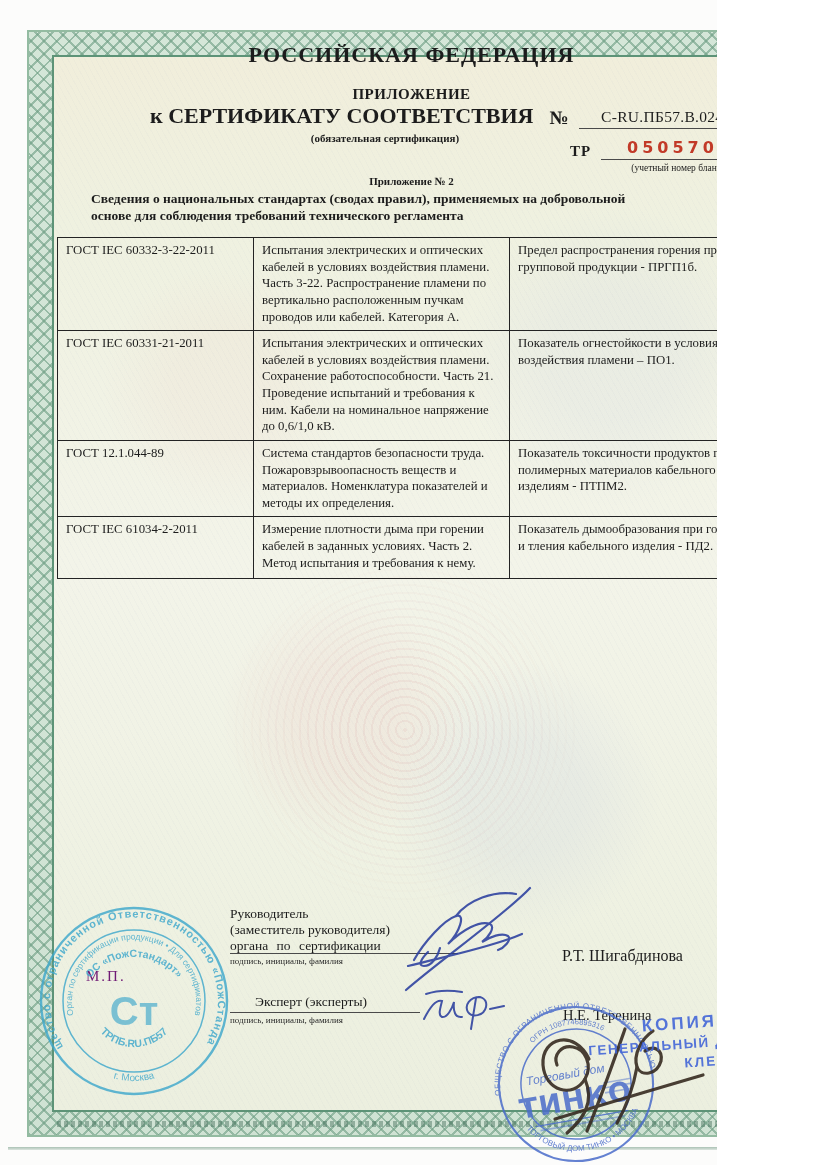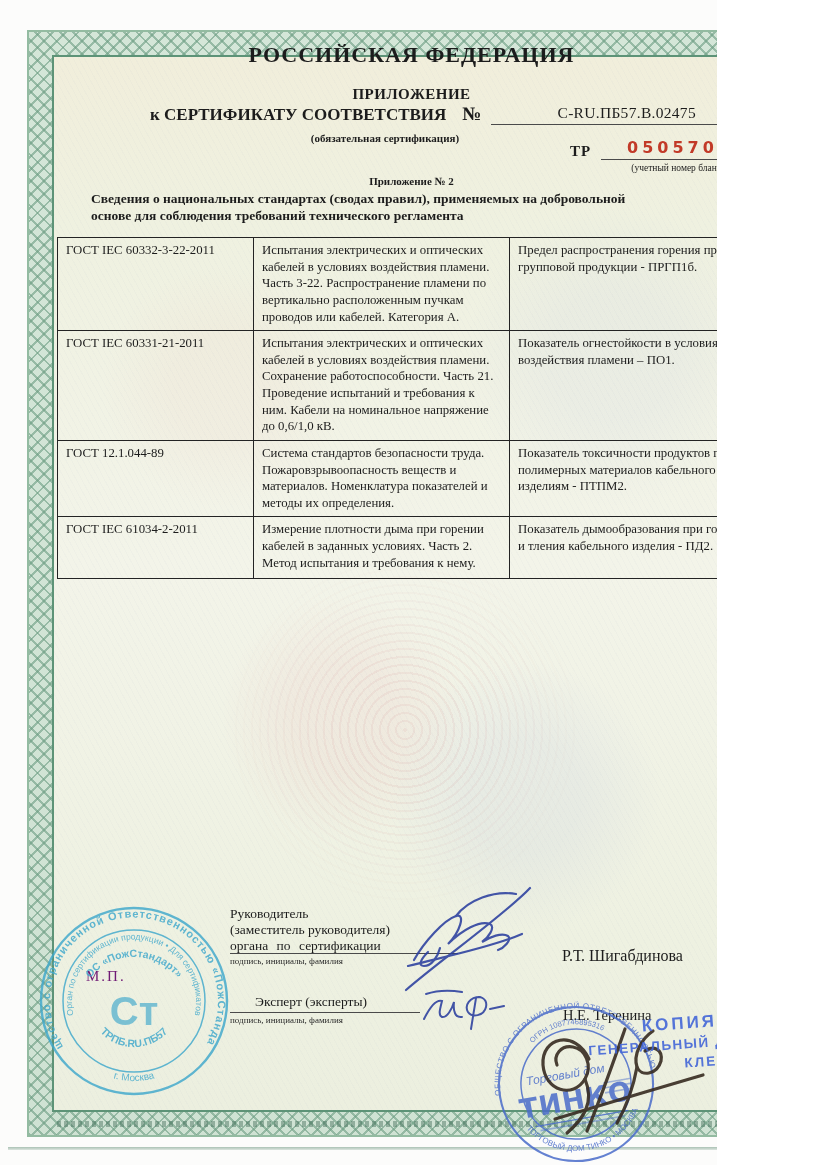--- a/index.html
+++ b/index.html
@@ -29,21 +29,21 @@
     mask-image:radial-gradient(circle, #000 25%, transparent 68%);}
   .micro-strip{position:absolute;left:57px;top:1121px;width:700px;height:6px;opacity:.55;
     background:repeating-linear-gradient(90deg, rgba(66,108,88,.8) 0 4px, transparent 4px 7px);}
   .edge-line{position:absolute;left:8px;top:1147px;width:806px;height:3px;
     background:linear-gradient(rgba(126,162,142,.65),rgba(126,162,142,.25));}
   
   .t-center{position:absolute;left:0;width:823px;text-align:center;}
   .country{top:42px;font-size:22px;font-weight:bold;letter-spacing:1px;}
   .doc-type{top:86px;font-size:15px;font-weight:bold;letter-spacing:.5px;}
   .cert-line{position:absolute;left:150px;top:103px;width:612px;display:flex;align-items:flex-end;}
-  .cert-line .prefix{font-size:17px;font-weight:bold;white-space:nowrap;}
+  .cert-line .prefix{font-size:22px;font-weight:bold;white-space:nowrap;}
   .cert-line .nsign{font-size:19px;font-weight:bold;margin-left:16px;}
   .cert-line .num{flex:1;margin-left:10px;text-align:center;font-size:15.5px;
      border-bottom:1.5px solid #4a4a4a;padding-bottom:2px;letter-spacing:.3px;}
   .oblig{position:absolute;left:150px;top:132px;width:470px;text-align:center;
      font-size:11px;font-weight:bold;}
   .tr-label{position:absolute;left:570px;top:143px;font-size:15px;font-weight:bold;letter-spacing:1px;}
   .blank-num{position:absolute;left:601px;top:138px;width:158px;text-align:center;
      font-family:"DejaVu Sans", sans-serif;font-size:16px;font-weight:bold;letter-spacing:4px;
      color:#c23a28;border-bottom:1.5px solid #4a4a4a;padding-bottom:2px;}
   .blank-note{position:absolute;left:601px;top:163px;width:158px;text-align:center;font-size:9.5px;}

